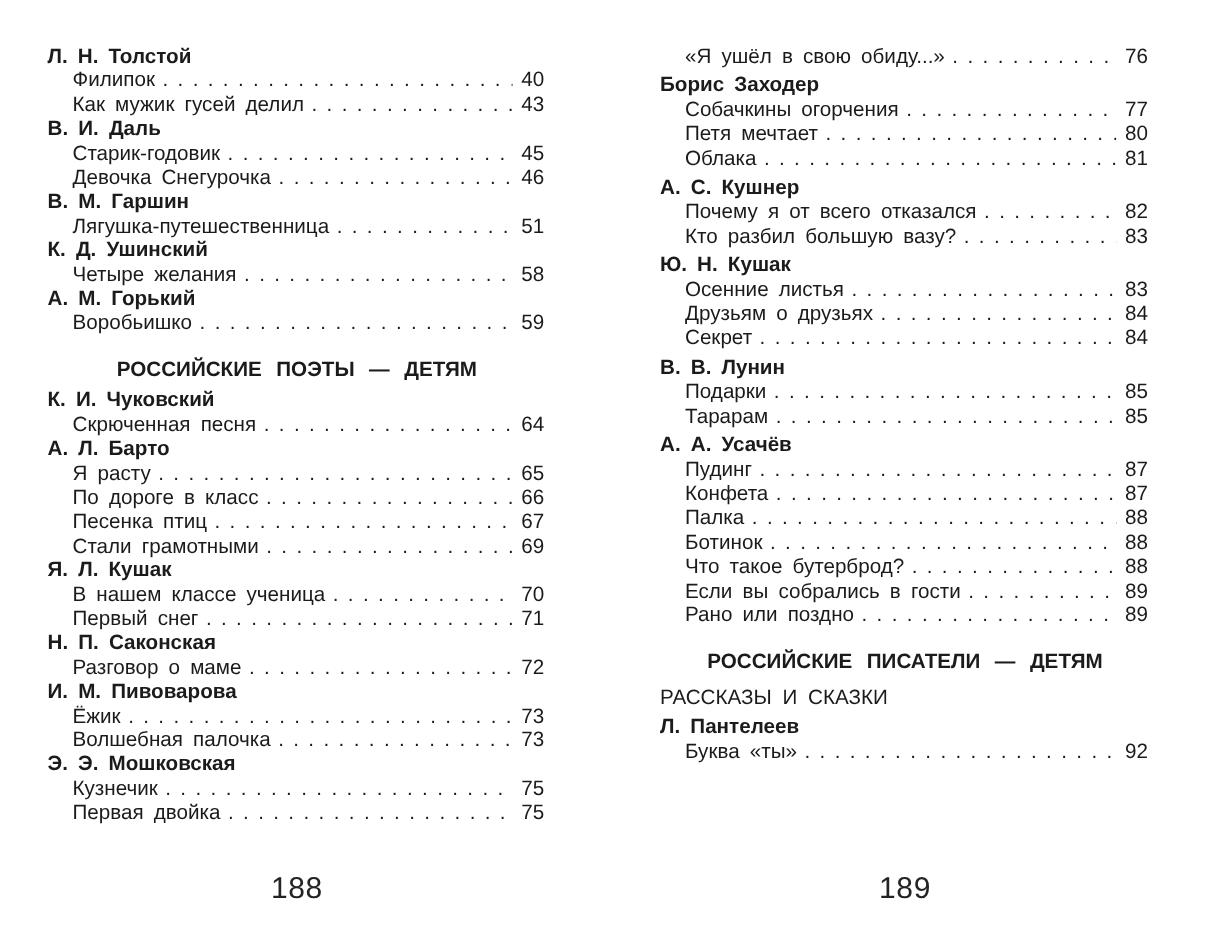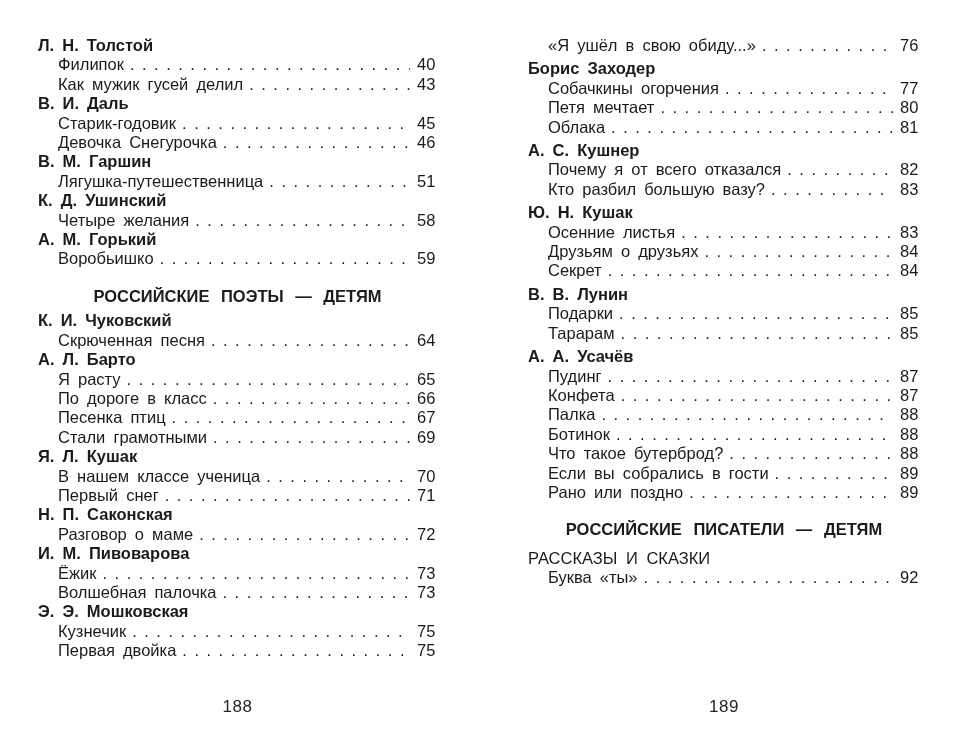--- a/index.html
+++ b/index.html
@@ -78,21 +78,21 @@
     margin-top: 9px;
     word-spacing: 4px;
   }
 
   .folio {
     position: absolute;
     top: 661px;
     left: 0;
     right: 0;
     text-align: center;
-    font-size: 17px;
+    font-size: 24px;
     color: #242424;
     letter-spacing: 0.5px;
   }
 </style>
 </head>
 <body style="--bg: #ffffff; --ink: #1b1b1b;">
 
 <div class="spread">
 
   <section class="page col-left">
@@ -300,20 +300,21 @@
           <span class="dots"></span>
           <span class="num">89</span>
         </div>
         <div class="row title">
           <span class="t">Рано или поздно</span>
           <span class="dots"></span>
           <span class="num">89</span>
         </div>
         <div class="row heading">РОССИЙСКИЕ ПИСАТЕЛИ — ДЕТЯМ</div>
         <div class="row subheading">РАССКАЗЫ И СКАЗКИ</div>
+        <div class="row author">Л. Пантелеев</div>
         <div class="row title">
           <span class="t">Буква «ты»</span>
           <span class="dots"></span>
           <span class="num">92</span>
         </div>
       </div>
     <div class="folio">189</div>
   </section>
 
 </div>

